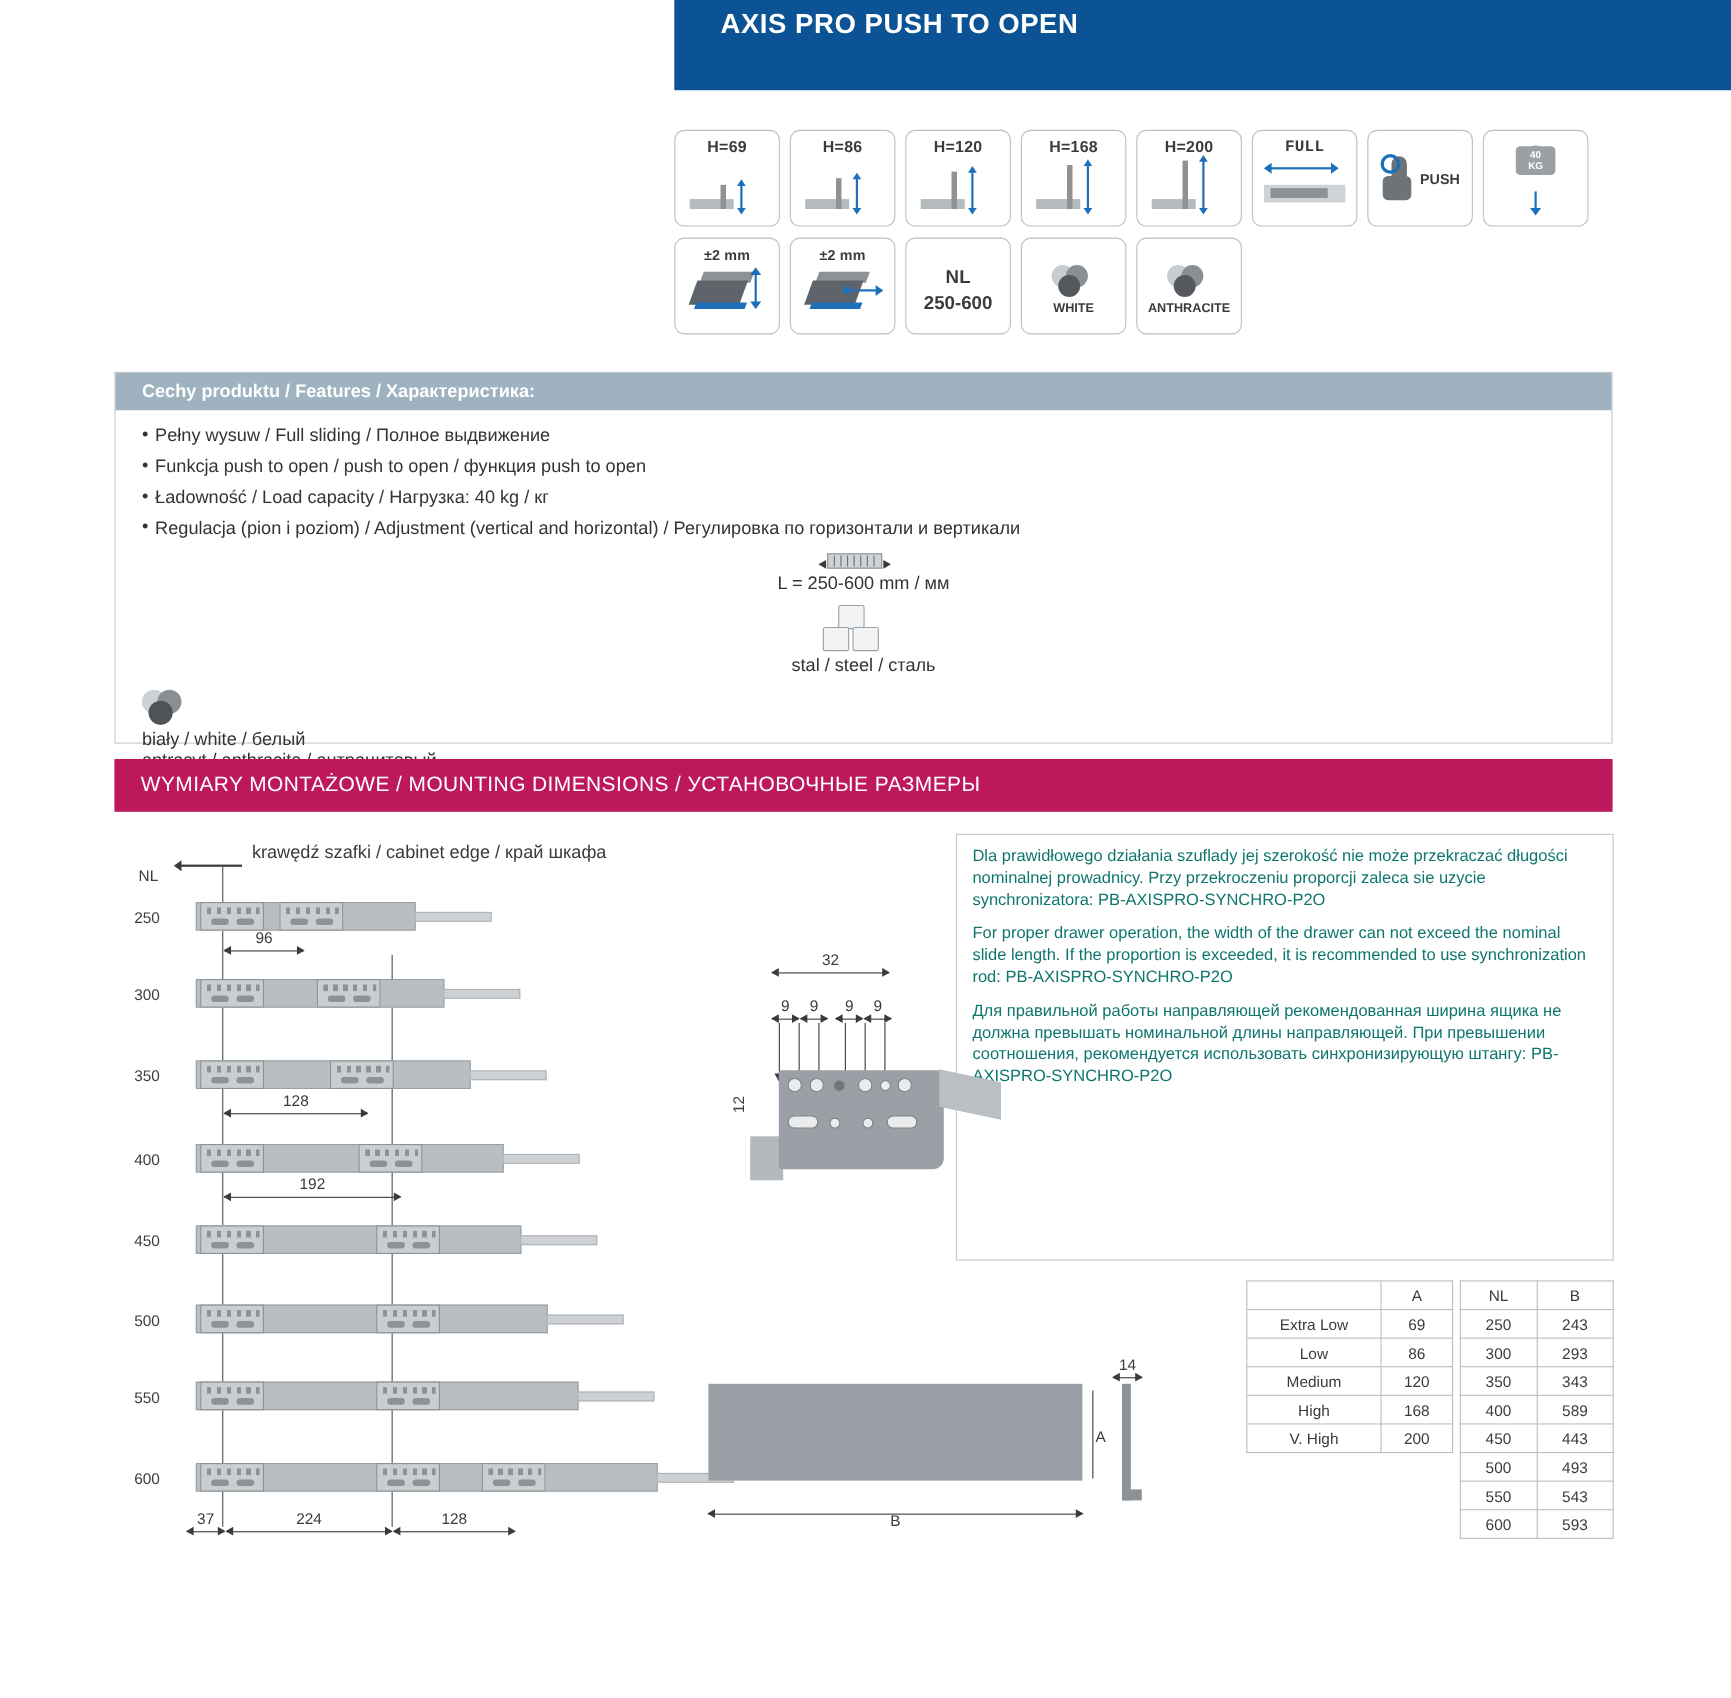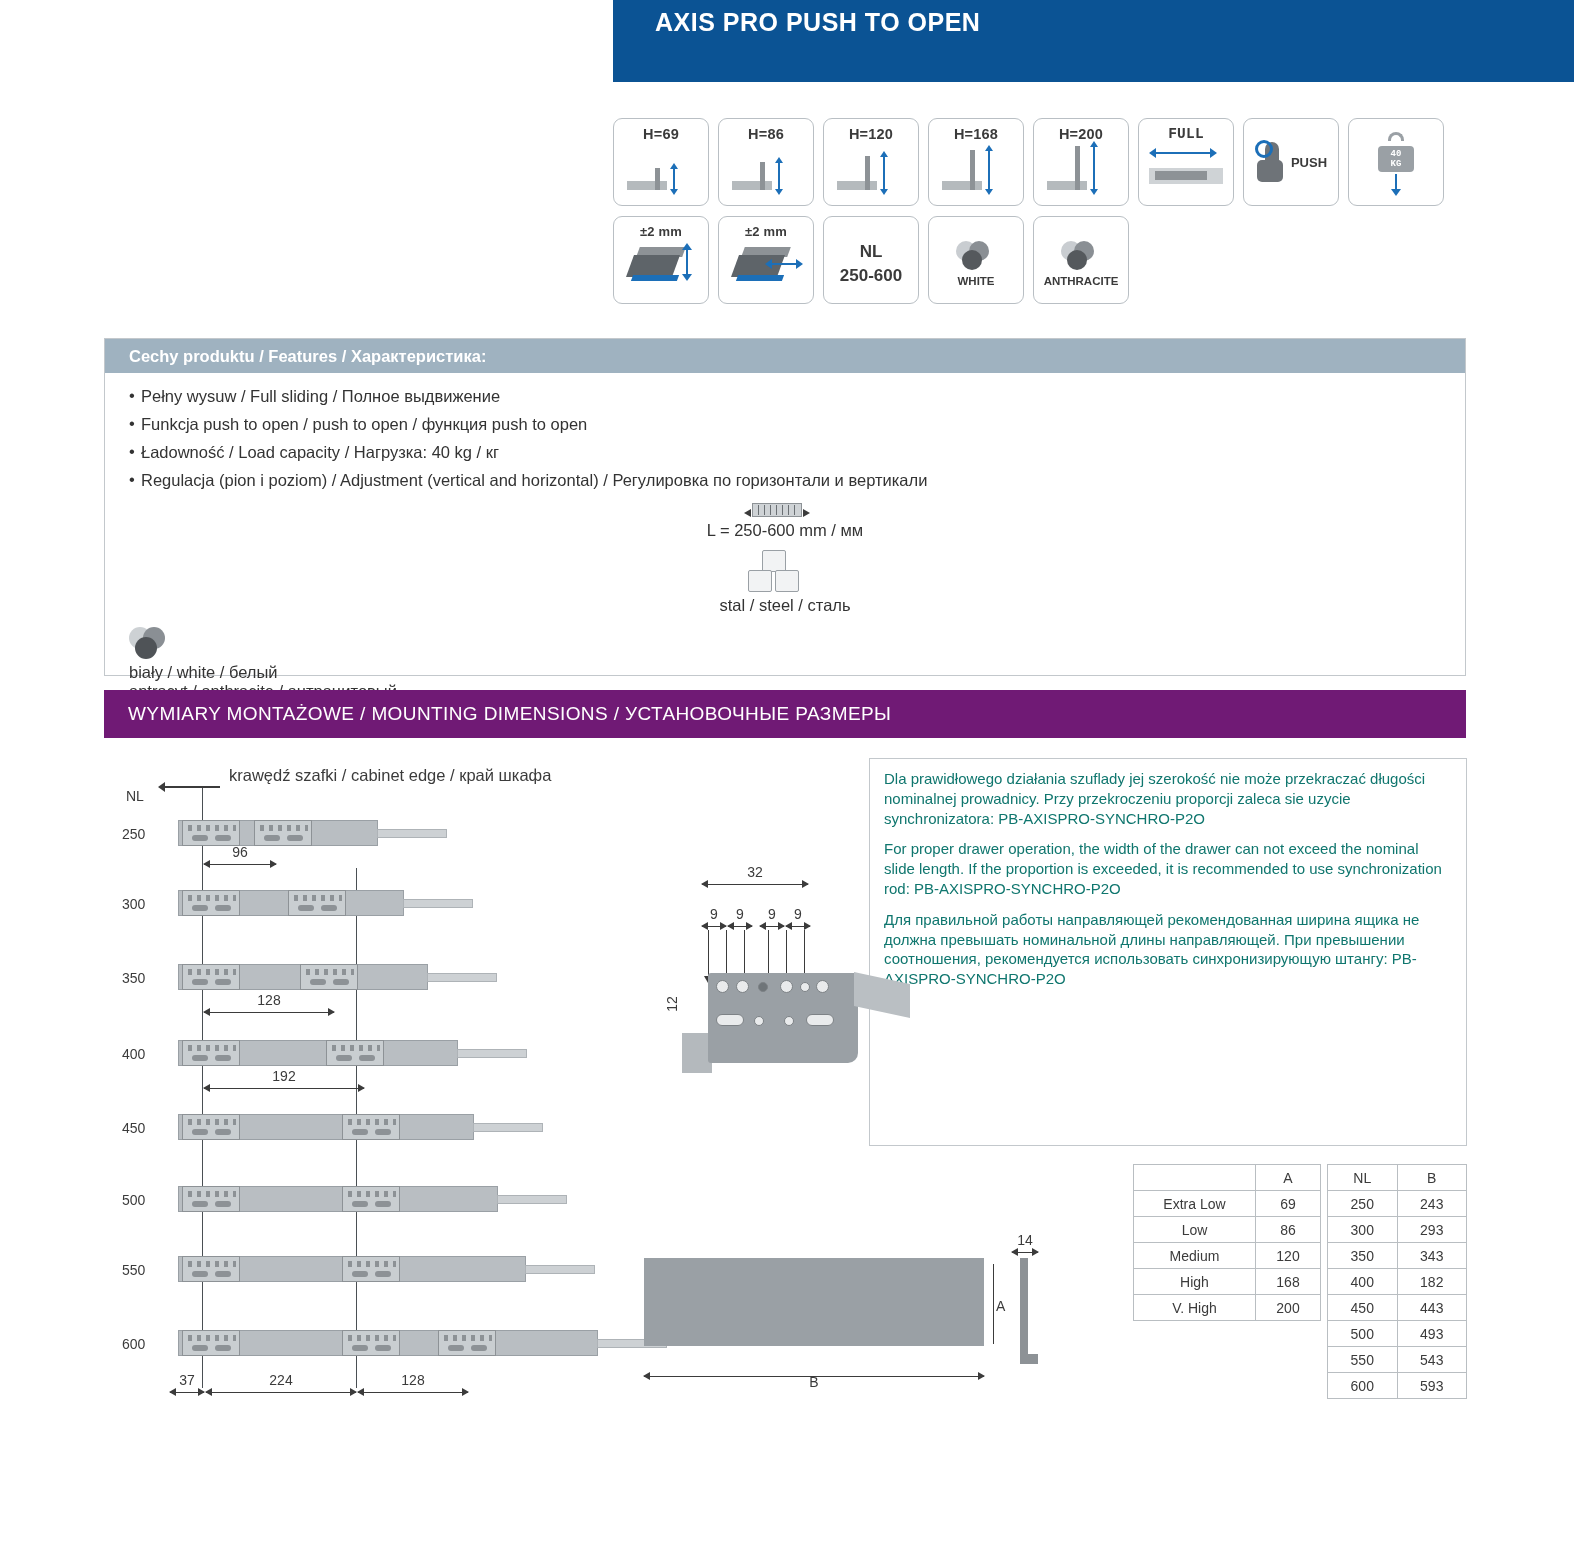--- a/index.html
+++ b/index.html
@@ -58,21 +58,21 @@
   .full-glyph .harr:after{ right:-6px; border-left:7px solid #1c6fb8;}
 
   .push-box{ flex-direction:row; align-items:center; justify-content:center; gap:6px; padding-top:0;}
   .hand{ width:30px; height:40px; position:relative;}
   .hand .finger{ position:absolute; left:10px; top:0; width:14px; height:24px; background:#6e7378; border-radius:7px 7px 0 0;}
   .hand .palm{ position:absolute; left:2px; top:18px; width:26px; height:22px; background:#6e7378; border-radius:5px;}
   .hand .ring{ position:absolute; left:0; top:-2px; width:18px; height:18px; border:3px solid #1c6fb8; border-radius:50%;}
   .push-label{ font-size:13px; font-weight:bold; color:#3b3b3b;}
 
   .kg-box .kgicon{ width:44px; height:40px; position:relative; margin-top:6px;}
-  .kg-box .kgicon .body{ position:absolute; left:4px; top:14px; width:36px; height:26px; background:#9aa0a5; border-radius:4px;font-family:Liberation Mono, monospace;}
+  .kg-box .kgicon .body{ position:absolute; left:4px; top:1px; width:36px; height:26px; background:#9aa0a5; border-radius:4px;}
   .kg-box .kgicon .body span{ position:absolute; left:0; right:0; top:3px; text-align:center; font-size:9px; font-weight:bold; color:#fff; line-height:10px;}
   .kg-box .kgicon .handle{ position:absolute; left:14px; top:0; width:16px; height:9px; border:3px solid #9aa0a5; border-bottom:none; border-radius:8px 8px 0 0;}
   .kg-box .down{ width:2px;height:16px;background:#1c6fb8; position:relative; margin-top:2px;}
   .kg-box .down:after{content:"";position:absolute;bottom:-6px;left:-4px;width:0;height:0;border-left:5px solid transparent;border-right:5px solid transparent;border-top:7px solid #1c6fb8;}
 
   .tol-glyph{ position:relative; width:74px; height:42px; margin-top:6px;}
   .cube{ position:absolute; left:6px; top:10px; width:46px; height:22px; background:#5e6469; transform:skewX(-20deg);}
   .cube-top{ position:absolute; left:14px; top:2px; width:46px; height:10px; background:#8d9296; transform:skewX(-20deg);}
   .blue-edge{ position:absolute; left:8px; top:30px; width:46px; height:6px; background:#1c6fb8; transform:skewX(-20deg);}
   .tol-arrow-v{ position:absolute; right:10px; top:4px; width:2px; height:26px; background:#1c6fb8;}
@@ -122,21 +122,21 @@
   .cubes .cb.c{ left:27px; top:20px;}
   .colicon{ width:48px; height:40px; position:relative; margin-right:14px;}
   .colicon i{ position:absolute; width:22px; height:22px; border-radius:50%; display:block;}
   .colicon i.c1{ left:0; top:4px; background:#cdd1d4;}
   .colicon i.c2{ left:14px; top:4px; background:#8a8f94;}
   .colicon i.c3{ left:6px; top:14px; background:#4f5357;}
 
   
   .dims-band{
     position:absolute; left:104px; top:690px; width:1362px; height:48px;
-    background:#701a75; display:flex; align-items:center; padding-left:24px;
+    background:#be185d; display:flex; align-items:center; padding-left:24px;
     color:#ffffff; font-size:19px; letter-spacing:.4px;
   }
 
   
   .info-box{
     position:absolute; left:869px; top:758px; width:598px; height:388px;
     border:1px solid #c3c8cc;
   }
   .info-head{
     background:#9fb2c0; color:#fff; font-weight:bold; font-size:15.5px;
@@ -689,21 +689,21 @@
   <tr>
     <td>300</td>
     <td>293</td>
   </tr>
   <tr>
     <td>350</td>
     <td>343</td>
   </tr>
   <tr>
     <td>400</td>
-    <td>182</td>
+    <td>589</td>
   </tr>
   <tr>
     <td>450</td>
     <td>443</td>
   </tr>
   <tr>
     <td>500</td>
     <td>493</td>
   </tr>
   <tr>

